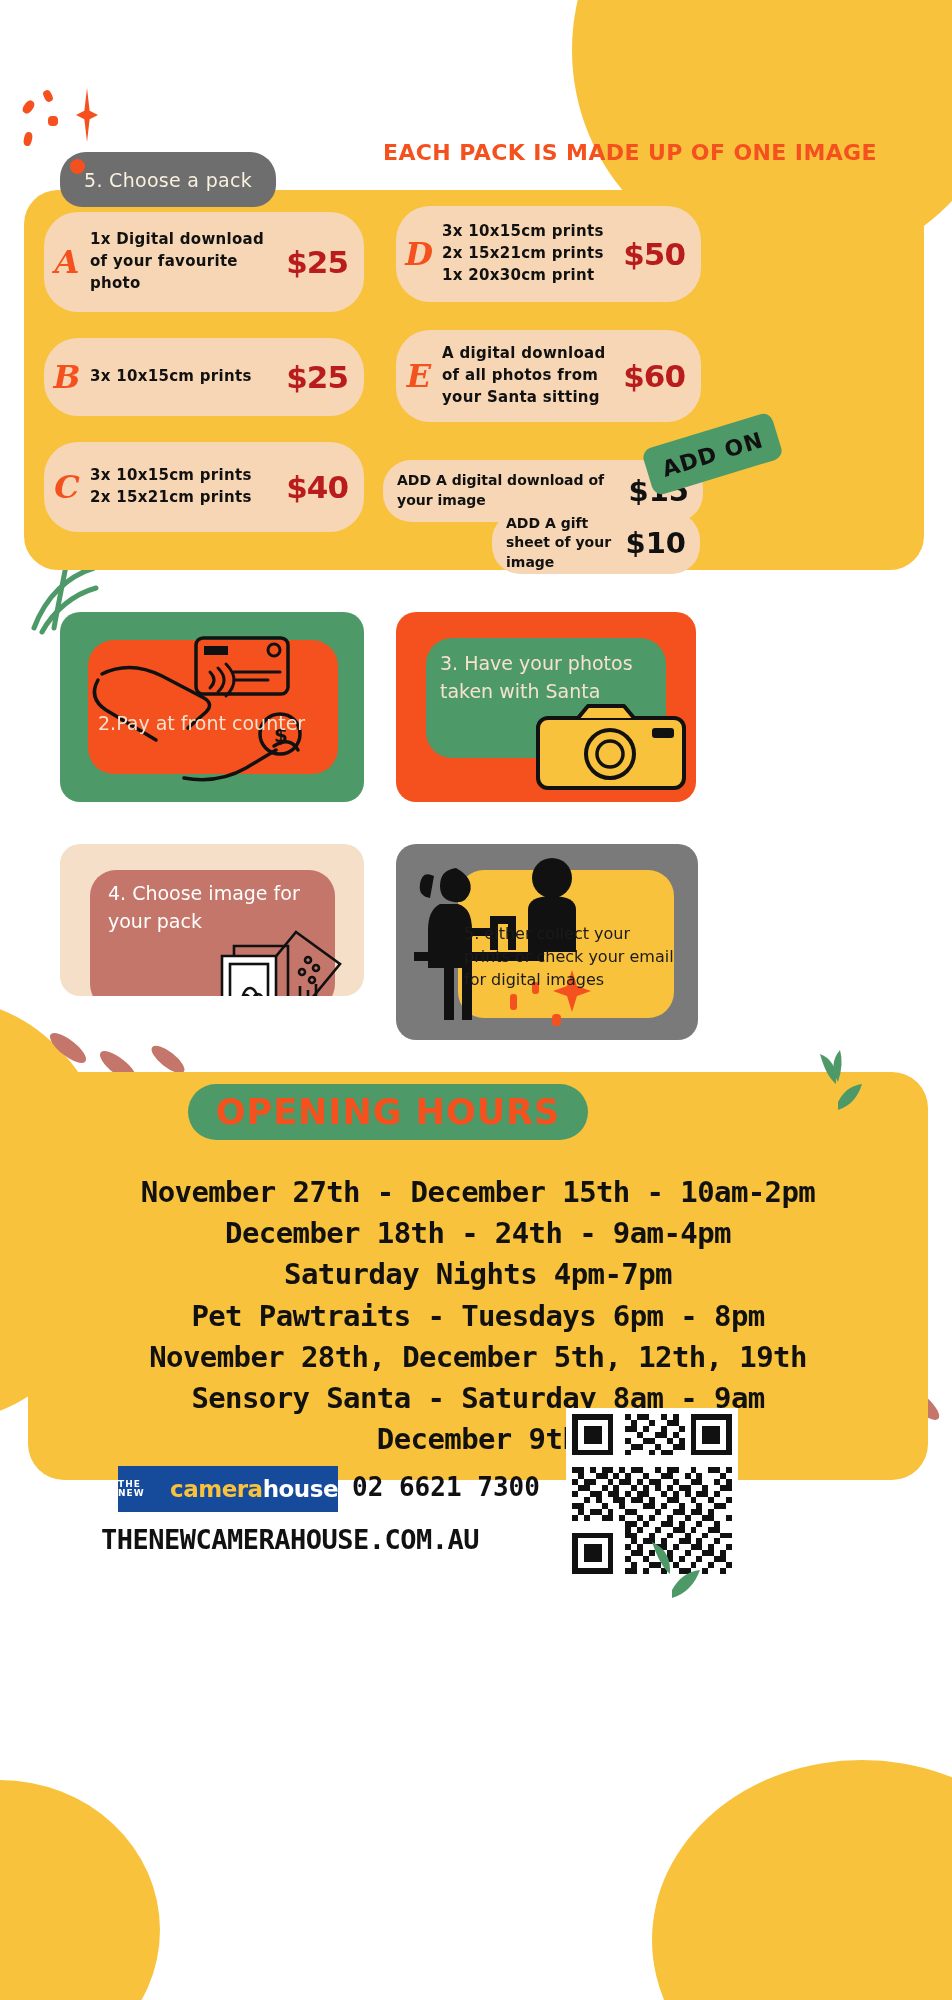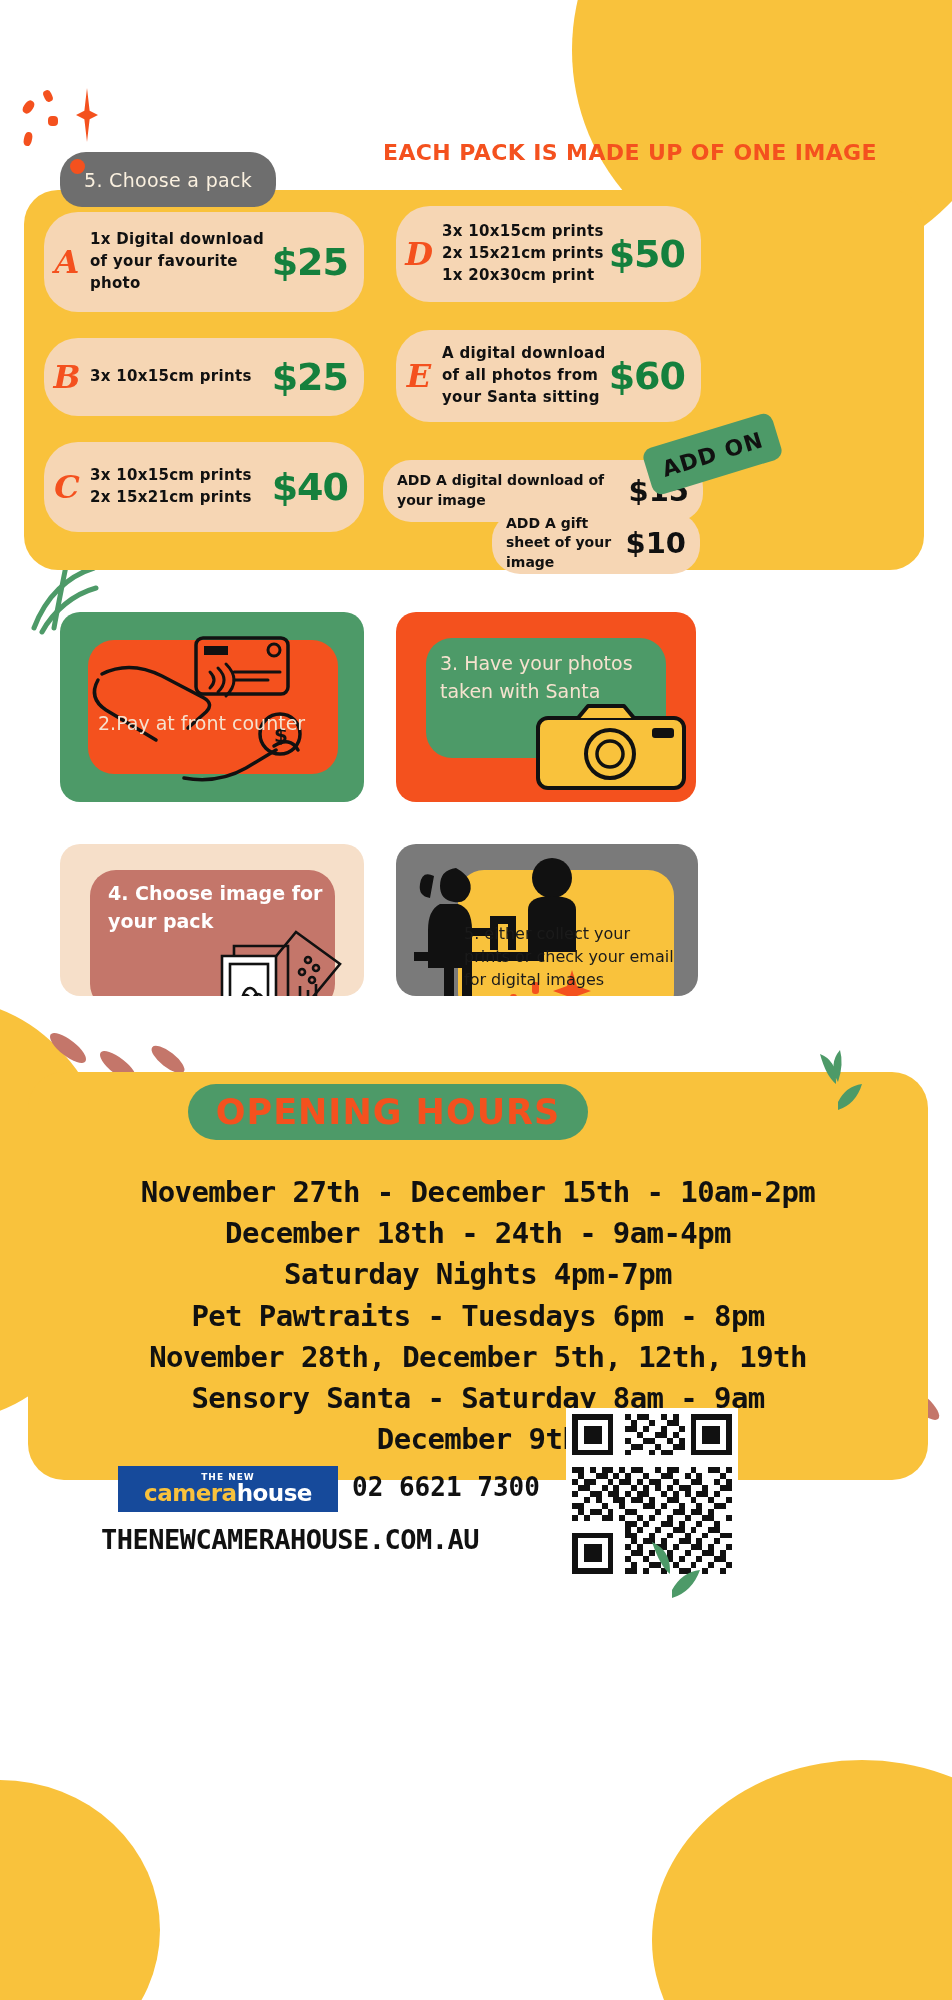--- a/index.html
+++ b/index.html
@@ -92,21 +92,21 @@
     font-family: "DejaVu Serif", serif; font-style: italic; font-weight: 700;
     font-size: 32px; color: #f4511e; width: 46px; text-align: center; flex: none;
   }
   .pack .desc {
     font-family: "DejaVu Sans", sans-serif; font-weight: 700;
     font-size: 15px; color: #111; letter-spacing: 0.3px; line-height: 1.45;
     flex: 1;
   }
   .pack .price {
     font-family: "DejaVu Sans", sans-serif; font-weight: 700;
-    font-size: 38px; color: #15803d; padding-right: 16px; letter-spacing: -1px;
+    font-size: 31px; color: #b91c1c; padding-right: 16px; letter-spacing: -1px;
     flex: none;
     text-align: center;
   }
 
   .pack-a { left: 44px; top: 212px; width: 320px; height: 100px; }
   .pack-b { left: 44px; top: 338px; width: 320px; height: 78px; }
   .pack-c { left: 44px; top: 442px; width: 320px; height: 90px; }
   .pack-d { left: 396px; top: 206px; width: 305px; height: 96px; }
   .pack-e { left: 396px; top: 330px; width: 305px; height: 92px; }
 
@@ -148,25 +148,25 @@
   }
 
   .card2 { left: 60px; top: 612px; width: 304px; height: 190px; background: #4d9a68; }
   .card2 .step-inner { left: 28px; top: 28px; width: 250px; height: 134px; background: #f4511e; }
   .card2 .step-text { left: 38px; top: 98px; width: 230px; color: #f6e2cf; }
 
   .card3 { left: 396px; top: 612px; width: 300px; height: 190px; background: #f4511e; }
   .card3 .step-inner { left: 30px; top: 26px; width: 240px; height: 120px; background: #4d9a68; }
   .card3 .step-text { left: 44px; top: 38px; width: 220px; color: #f6e2cf; }
 
-  .card4 { left: 60px; top: 844px; width: 304px; height: 152px; background: #f6dfc9; font-weight: bold; }
+  .card4 { left: 60px; top: 844px; width: 304px; height: 152px; background: #f6dfc9; }
   .card4 .step-inner { left: 30px; top: 26px; width: 245px; height: 140px; background: #c4766a; }
   .card4 .step-text { left: 48px; top: 36px; width: 230px; color: #ffffff; }
 
-  .card5 { left: 396px; top: 844px; width: 302px; height: 152px; background: #7a7a7a; }
+  .card5 { left: 396px; top: 844px; width: 302px; height: 196px; background: #7a7a7a; }
   .card5 .step-inner { left: 62px; top: 26px; width: 216px; height: 148px; background: #f9c23c; }
   .card5 .step-text { left: 68px; top: 78px; width: 216px; color: #1b1b1b; font-size: 16px; }
 
   
   .hours-panel {
     position: absolute; left: 28px; top: 1072px;
     width: 900px; height: 408px; background: #f9c23c;
     border-radius: 36px; z-index: 2;
   }
   .hours-title-wrap {
@@ -185,21 +185,21 @@
   }
   .hours-line {
     font-family: "DejaVu Sans Mono", monospace; font-weight: 700;
     font-size: 29px; color: #111; line-height: 1.42; letter-spacing: -0.6px;
   }
 
   
   .logo-box {
     position: absolute; left: 118px; top: 1466px;
     width: 220px; height: 46px; background: #164a9b; z-index: 5;
-    display: flex; flex-direction: column; align-items: center;
+    display: flex; flex-direction: row; align-items: center;
     justify-content: center; line-height: 1;
   }
   .logo-top {
     font-family: "DejaVu Sans", sans-serif; font-weight: 700;
     font-size: 9px; color: #ffffff; letter-spacing: 1px;
   }
   .logo-main {
     font-family: "DejaVu Sans", sans-serif; font-weight: 700;
     font-size: 23px; letter-spacing: -0.5px;
   }

